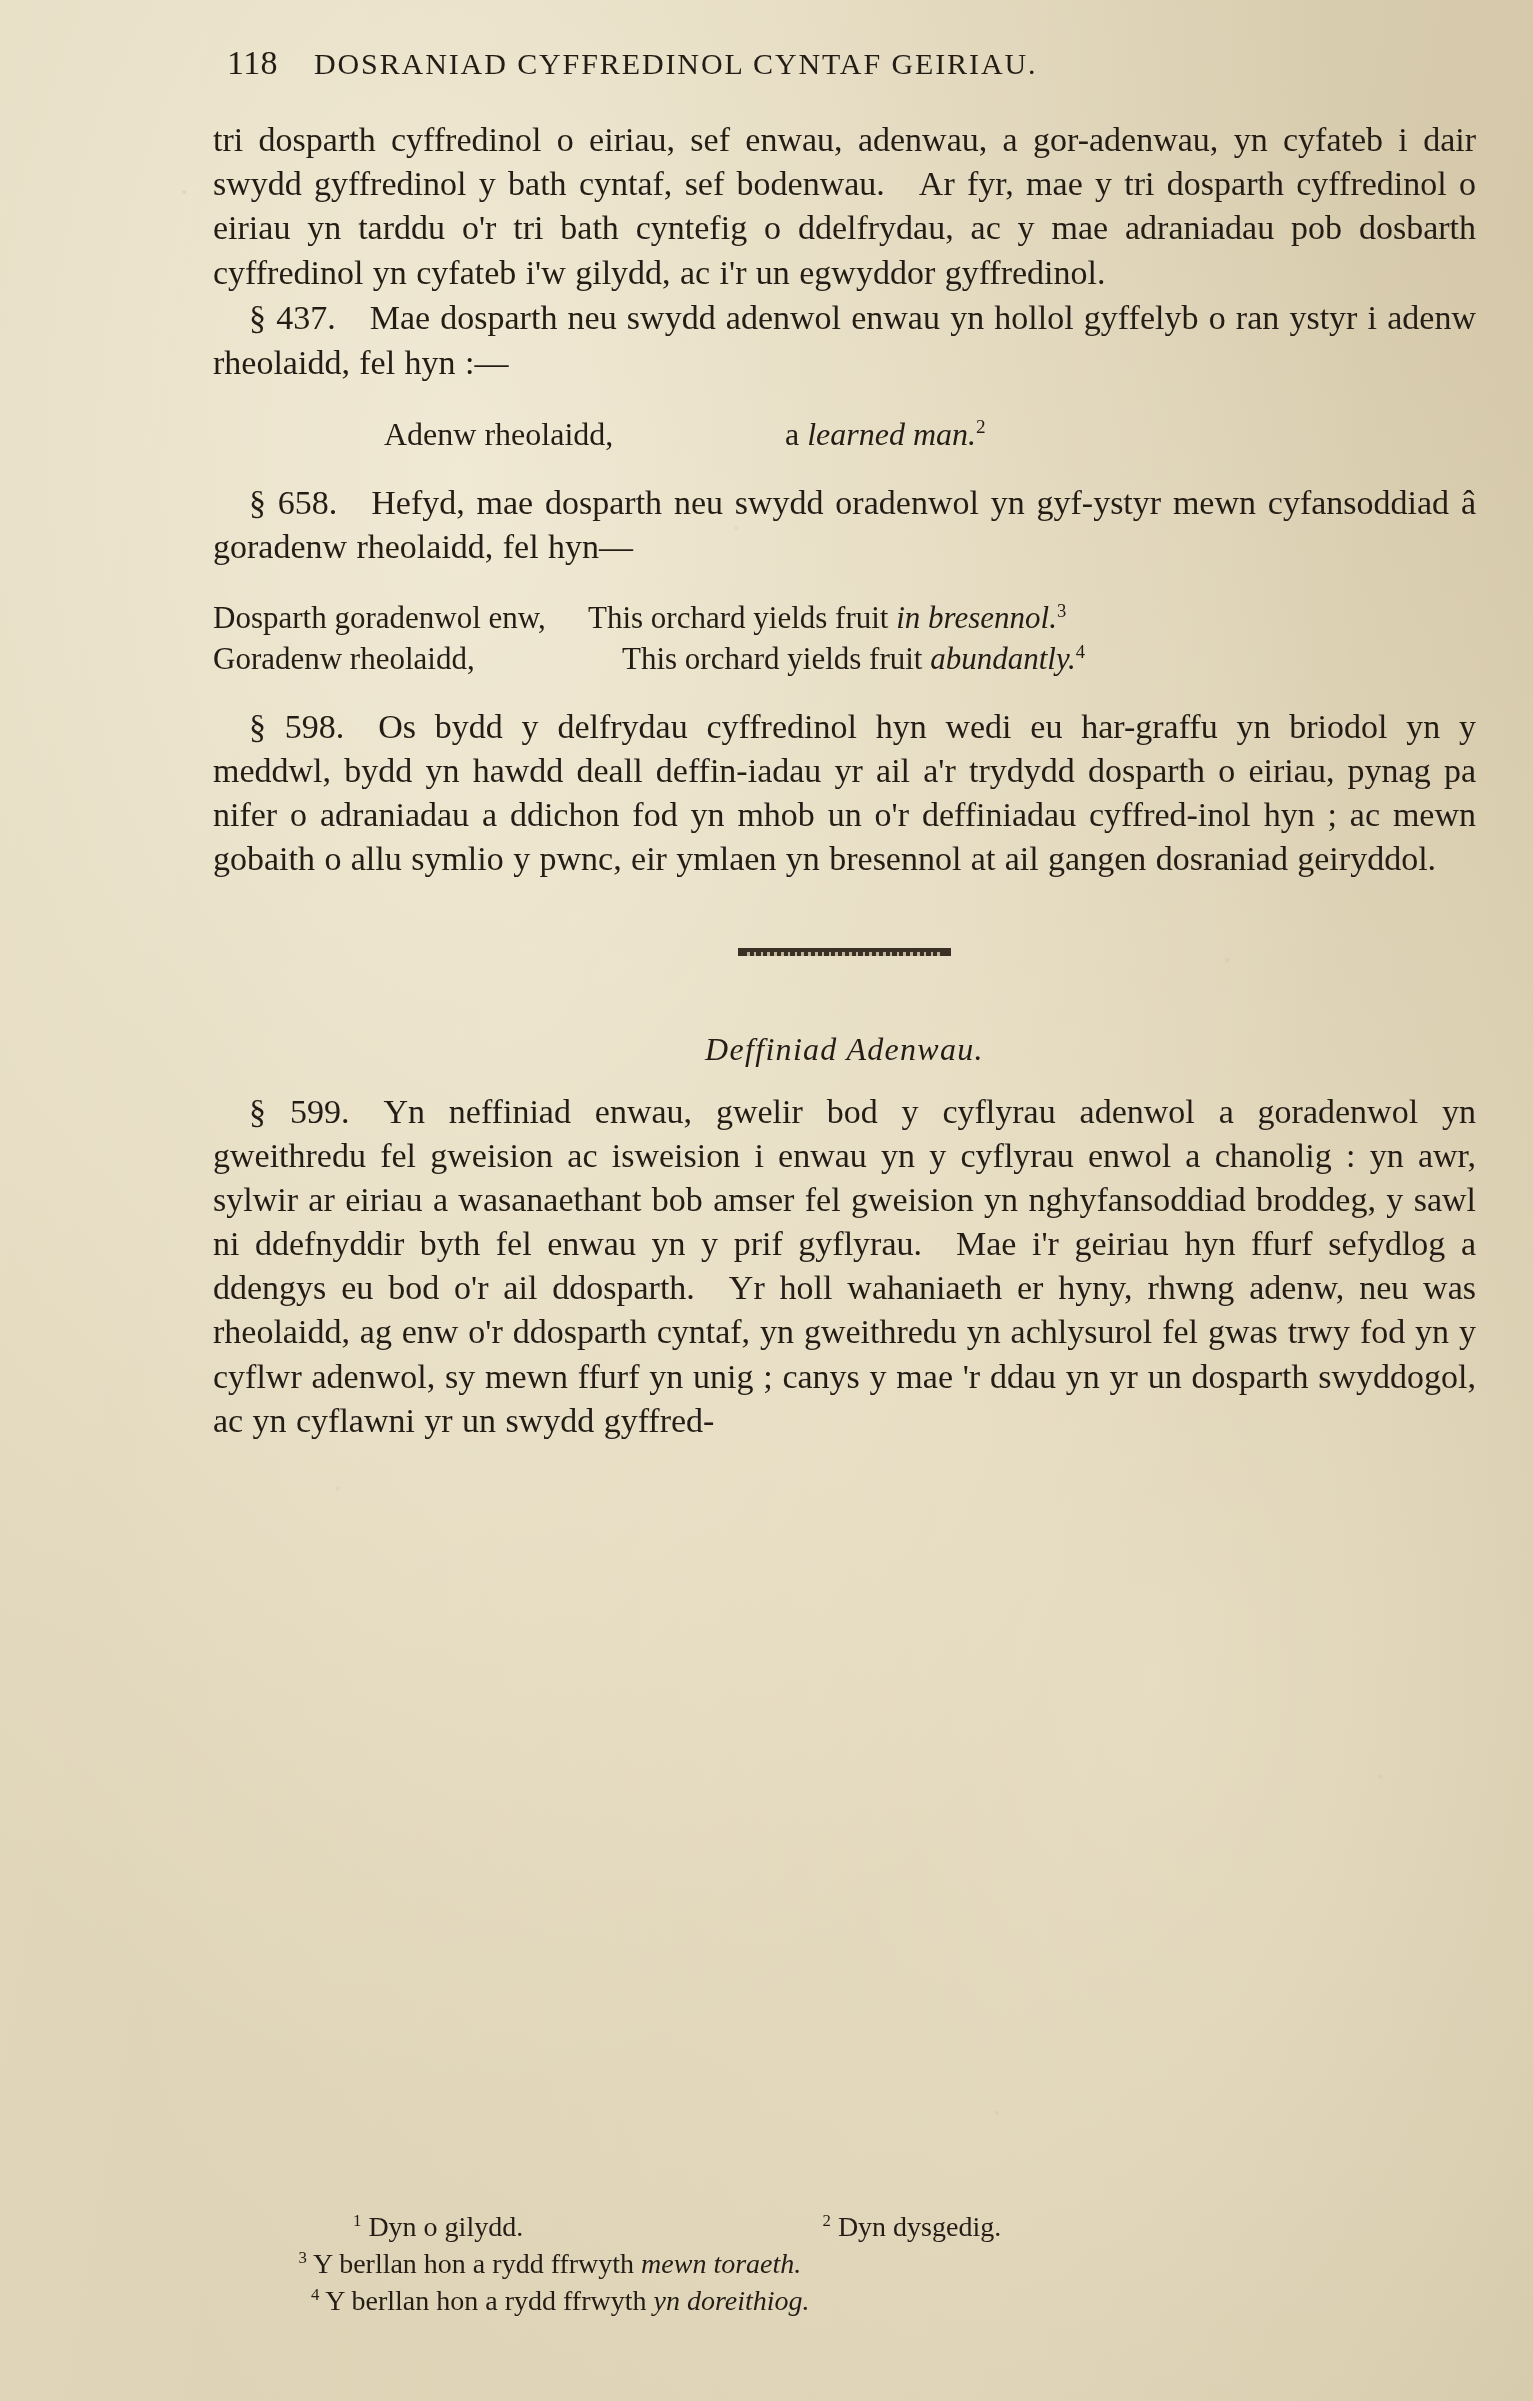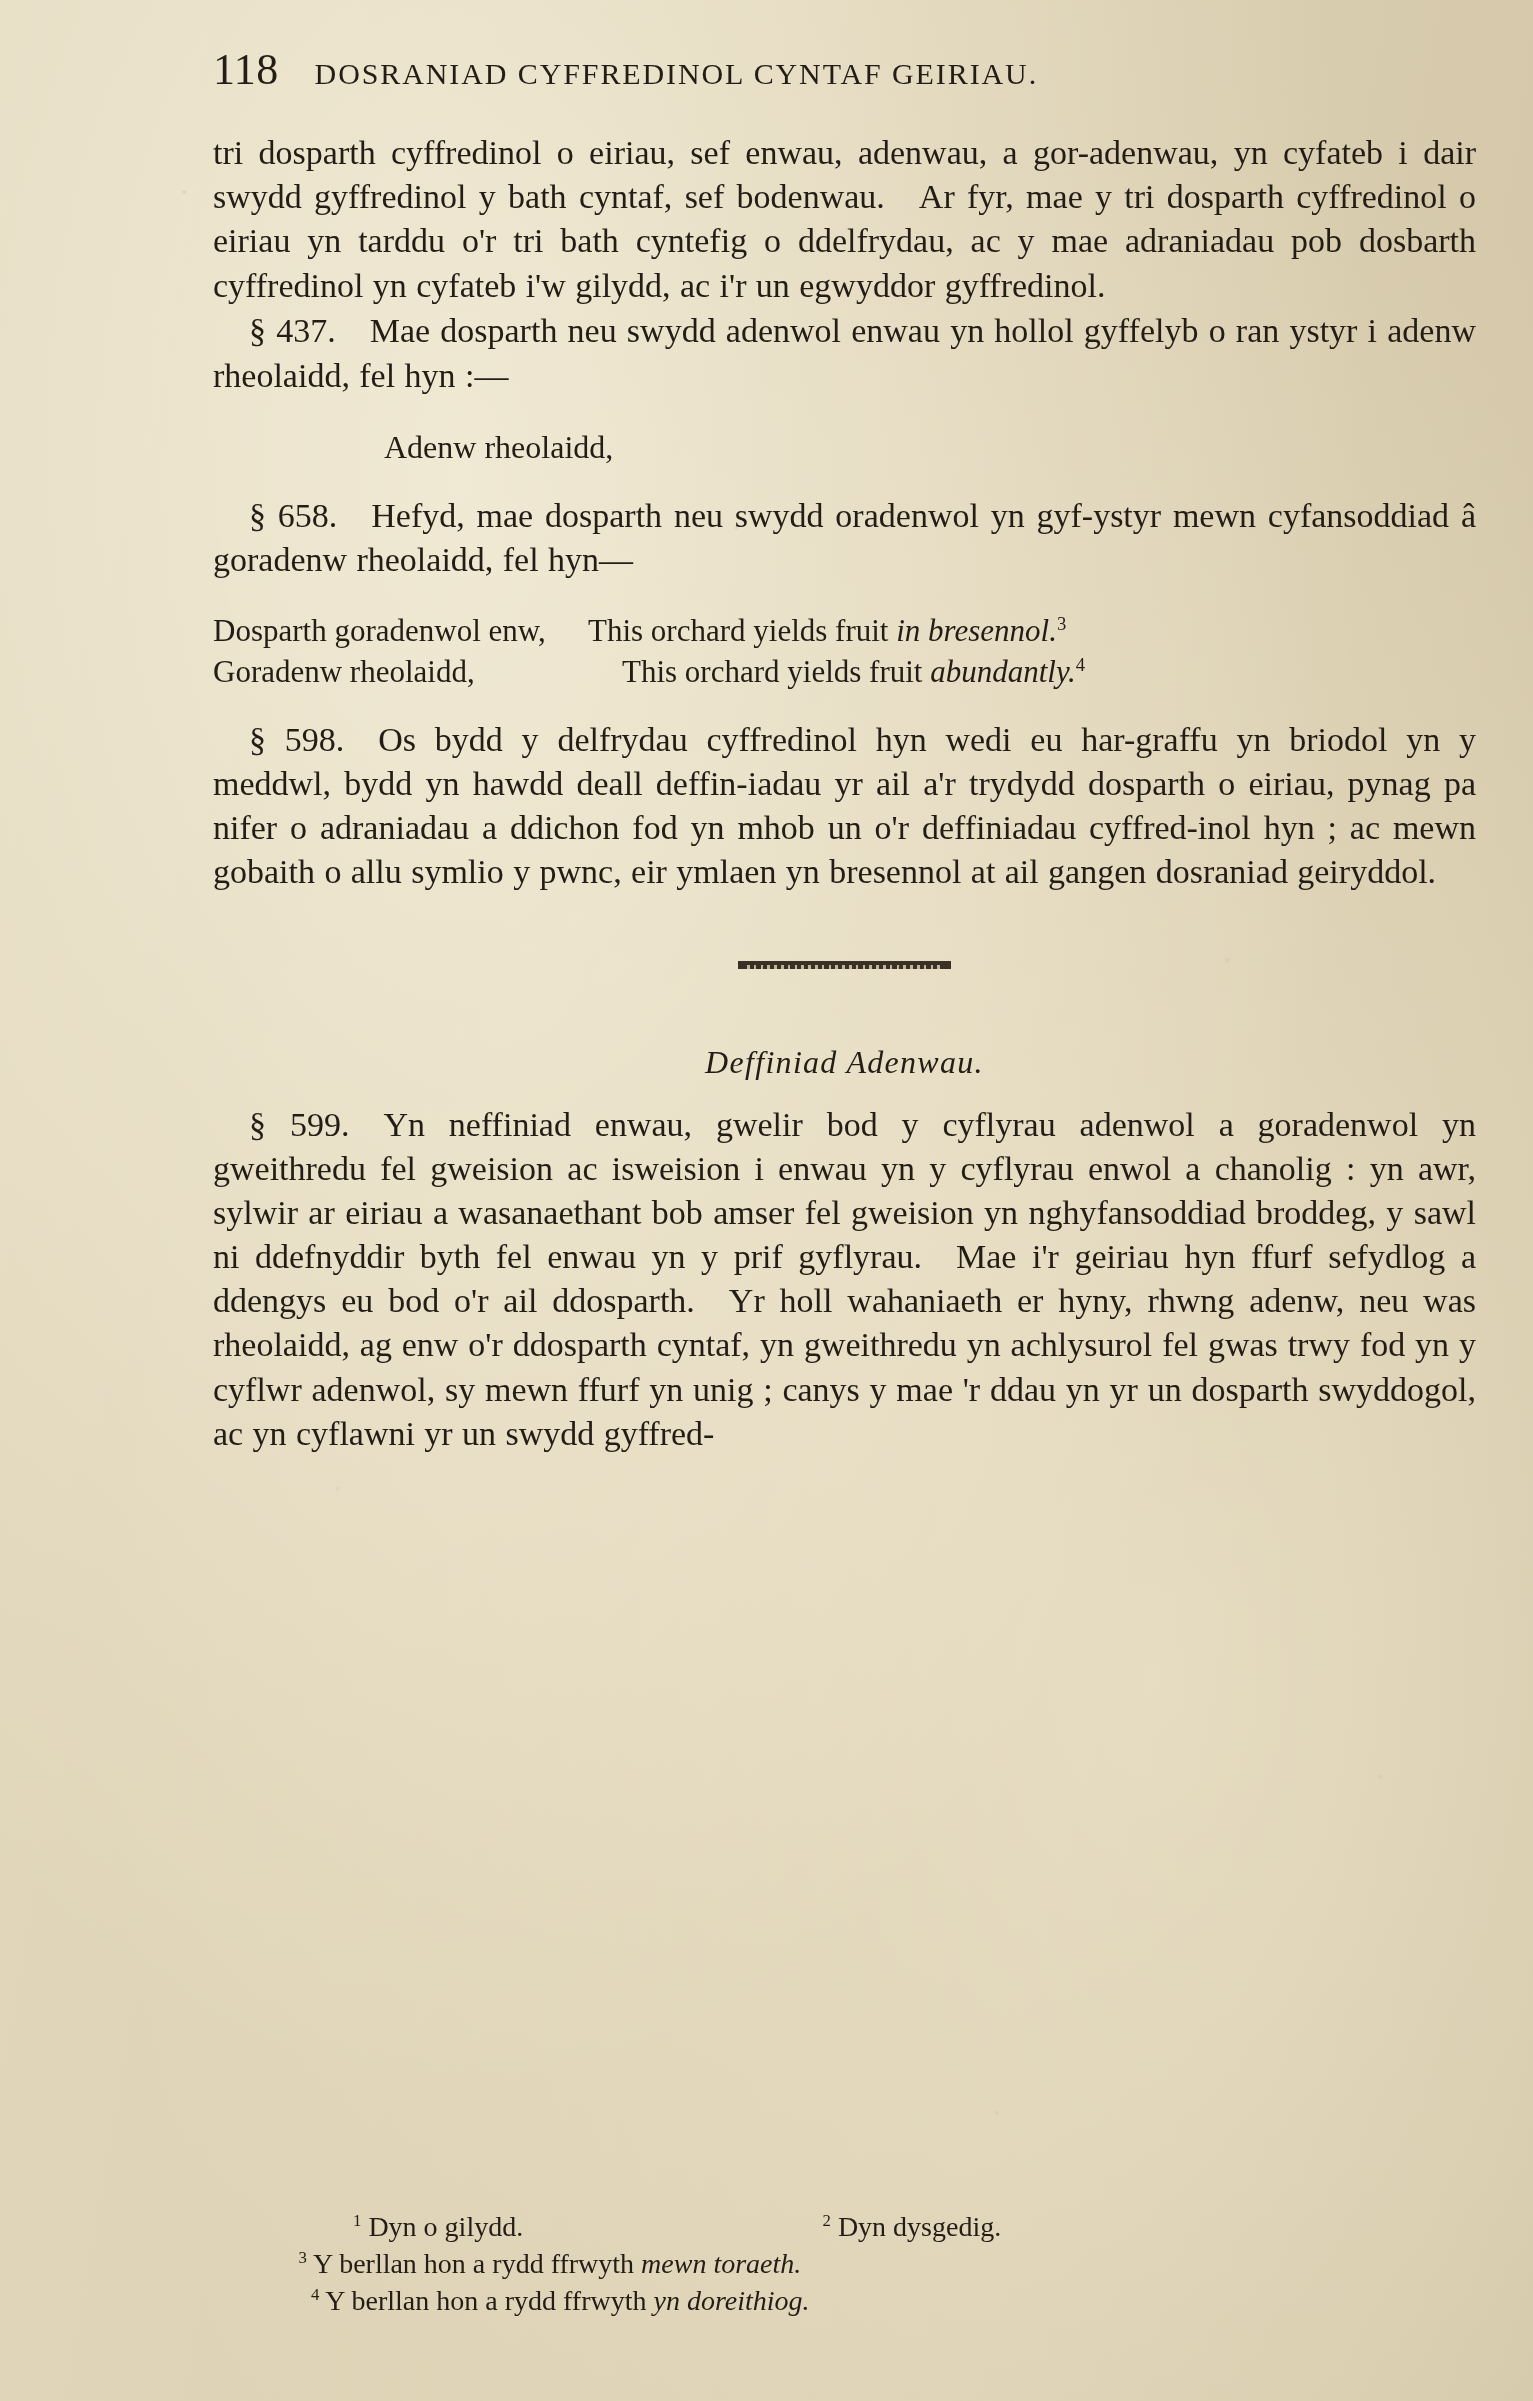--- a/index.html
+++ b/index.html
@@ -46,22 +46,23 @@
 
   
   .runhead {
     display: flex;
     align-items: baseline;
     gap: 36px;
     letter-spacing: 0.4px;
     margin-bottom: 36px;
   }
   .folio {
-    font-size: 44px;
+    font-size: 34px;
     font-weight: 400;
+    margin-left: 14px;
   }
   .runtitle {
     font-size: 30px;
     letter-spacing: 1.9px;
     font-variant: small-caps;
     text-transform: uppercase;
   }
 
   
   p.body {
@@ -171,20 +172,21 @@
       <span class="runtitle">DOSRANIAD CYFFREDINOL CYNTAF GEIRIAU.</span>
     </div>
 
     <p class="body">tri dosparth cyffredinol o eiriau, sef enwau, adenwau, a gor-adenwau, yn cyfateb i dair swydd gyffredinol y bath cyntaf, sef bodenwau. Ar fyr, mae y tri dosparth cyffredinol o eiriau yn tarddu o'r tri bath cyntefig o ddelfrydau, ac y mae adraniadau pob dosbarth cyffredinol yn cyfateb i'w gilydd, ac i'r un egwyddor gyffredinol.</p>
 
     <p class="body indent">§ 437. Mae dosparth neu swydd adenwol enwau yn hollol gyffelyb o ran ystyr i adenw rheolaidd, fel hyn :—</p>
 
     <div class="examples indent-block">
       <div class="ex-row r2">
         <span class="c1">Adenw rheolaidd,</span>
+        <span class="c2"><span>a </span><i>learned man.</i><sup>2</sup></span>
       </div>
     </div>
 
     <p class="body indent gap">§ 658. Hefyd, mae dosparth neu swydd oradenwol yn gyf-ystyr mewn cyfansoddiad â goradenw rheolaidd, fel hyn—</p>
 
     <div class="examples small wide-block">
       <div class="ex-row r1">
         <span class="c1">Dosparth goradenwol enw,</span>
         <span class="c2"><span>This orchard yields fruit </span><i>in bresennol.</i><sup>3</sup></span>
       </div>

